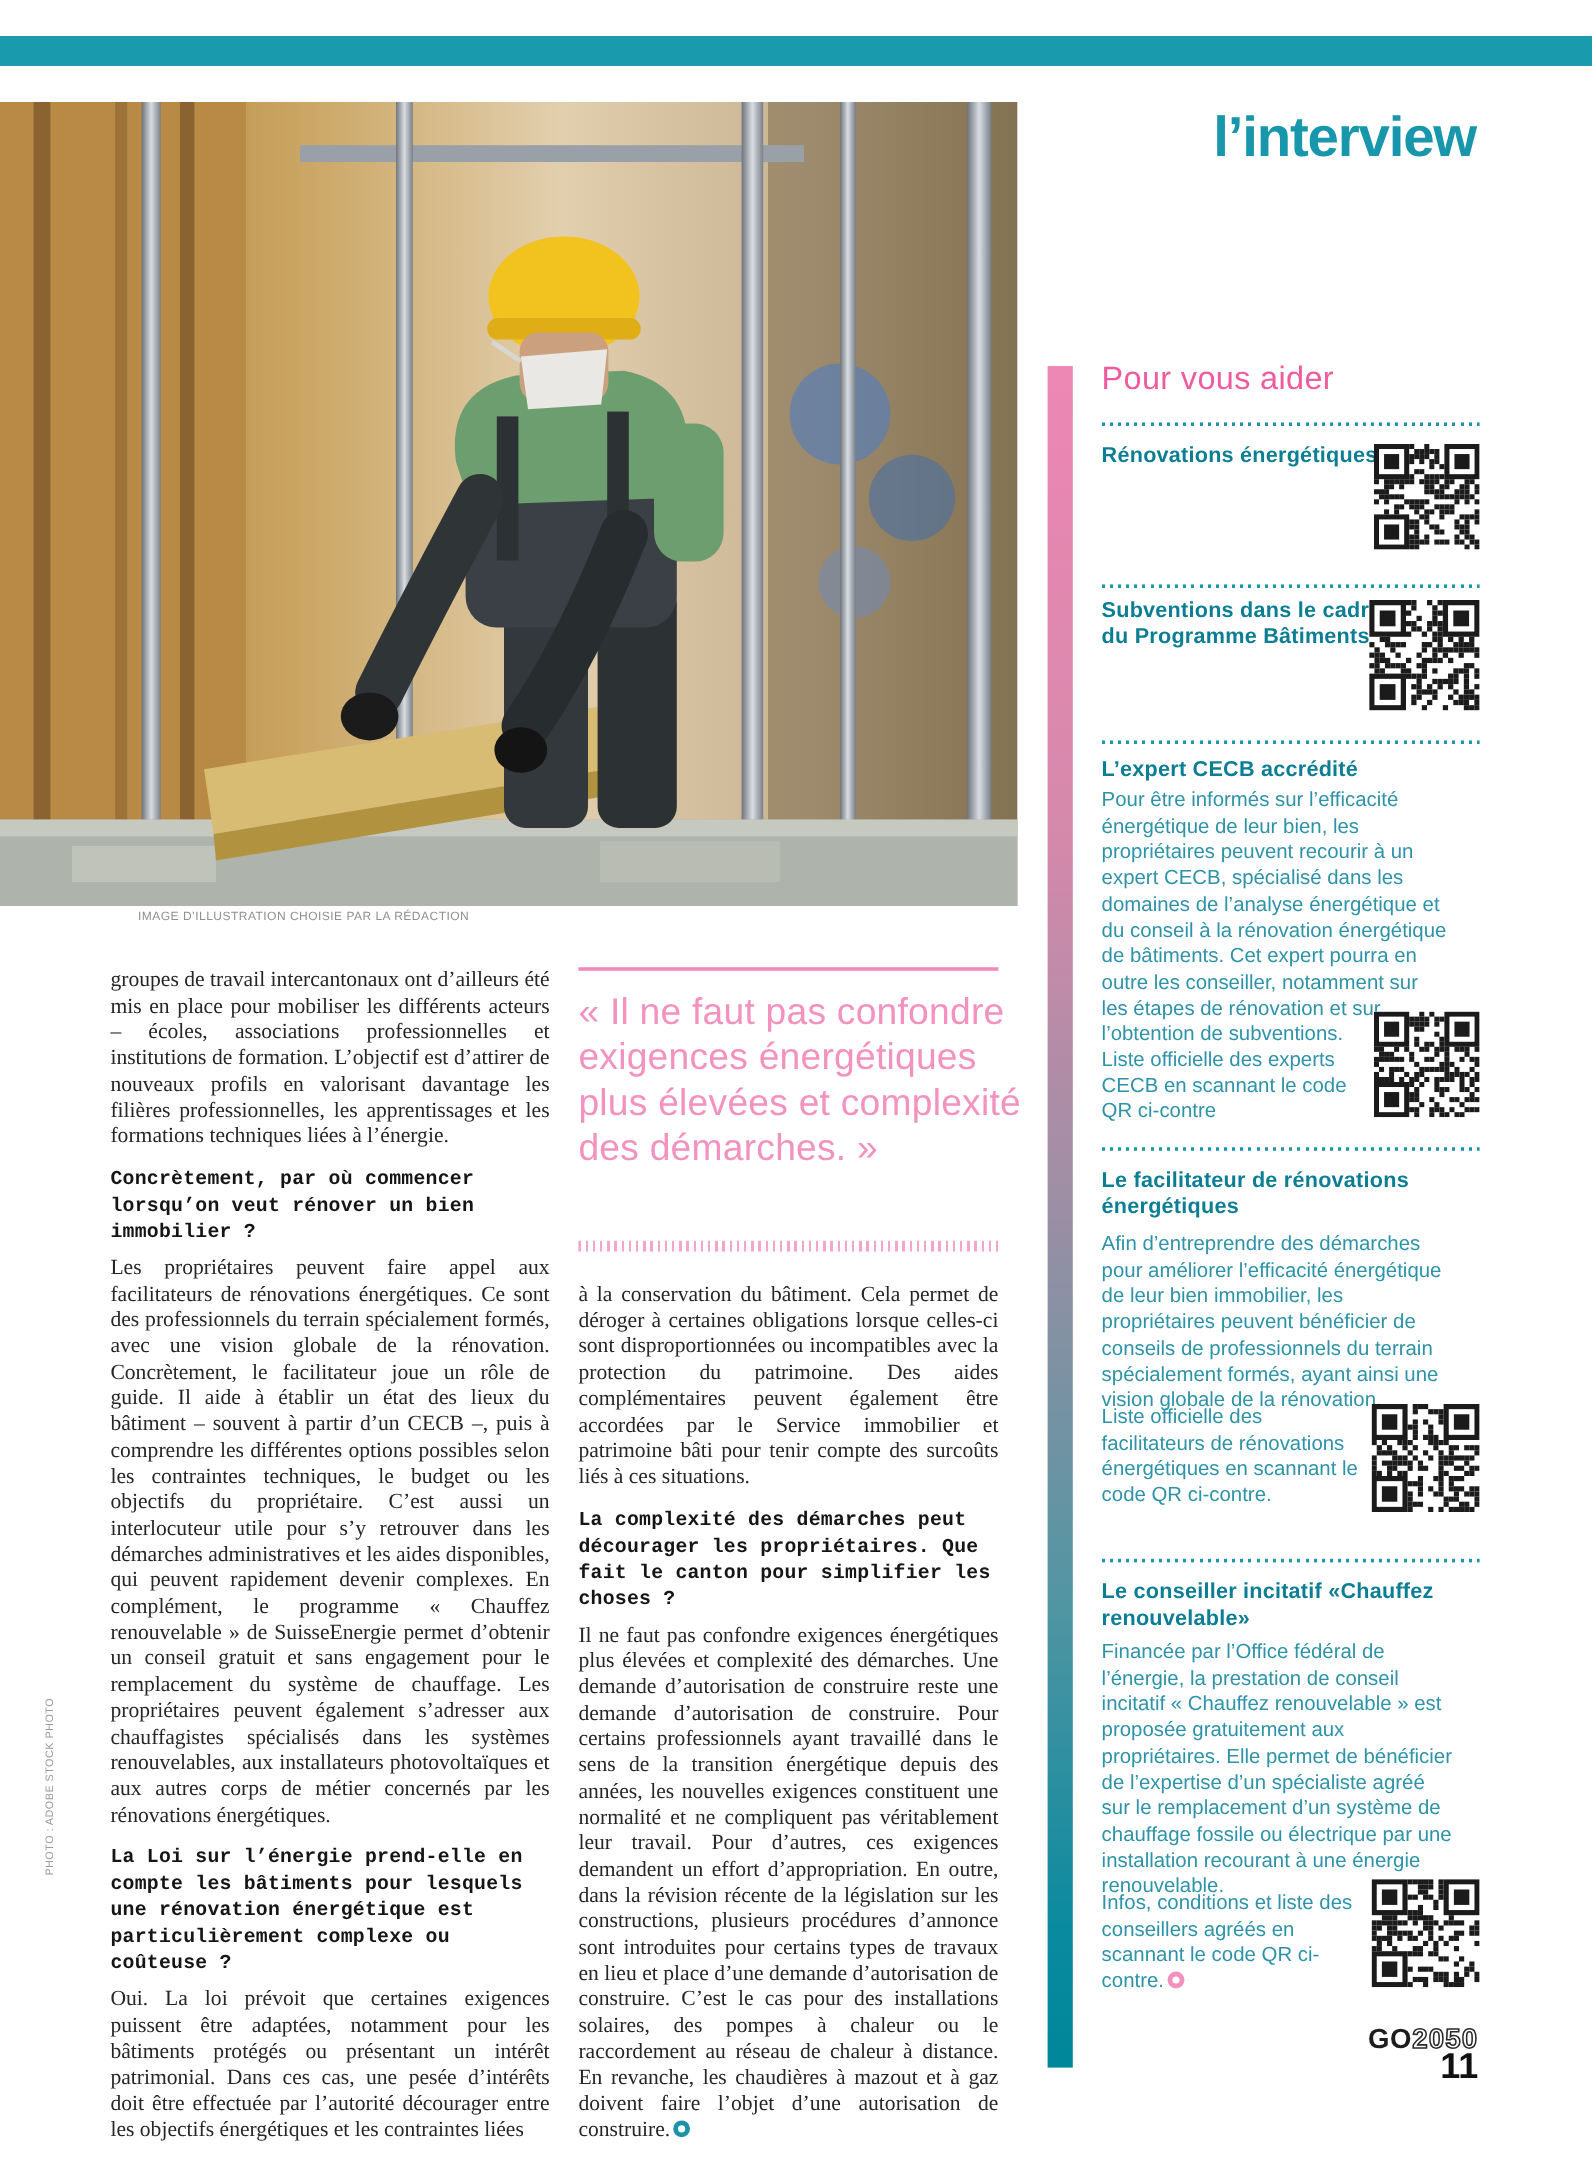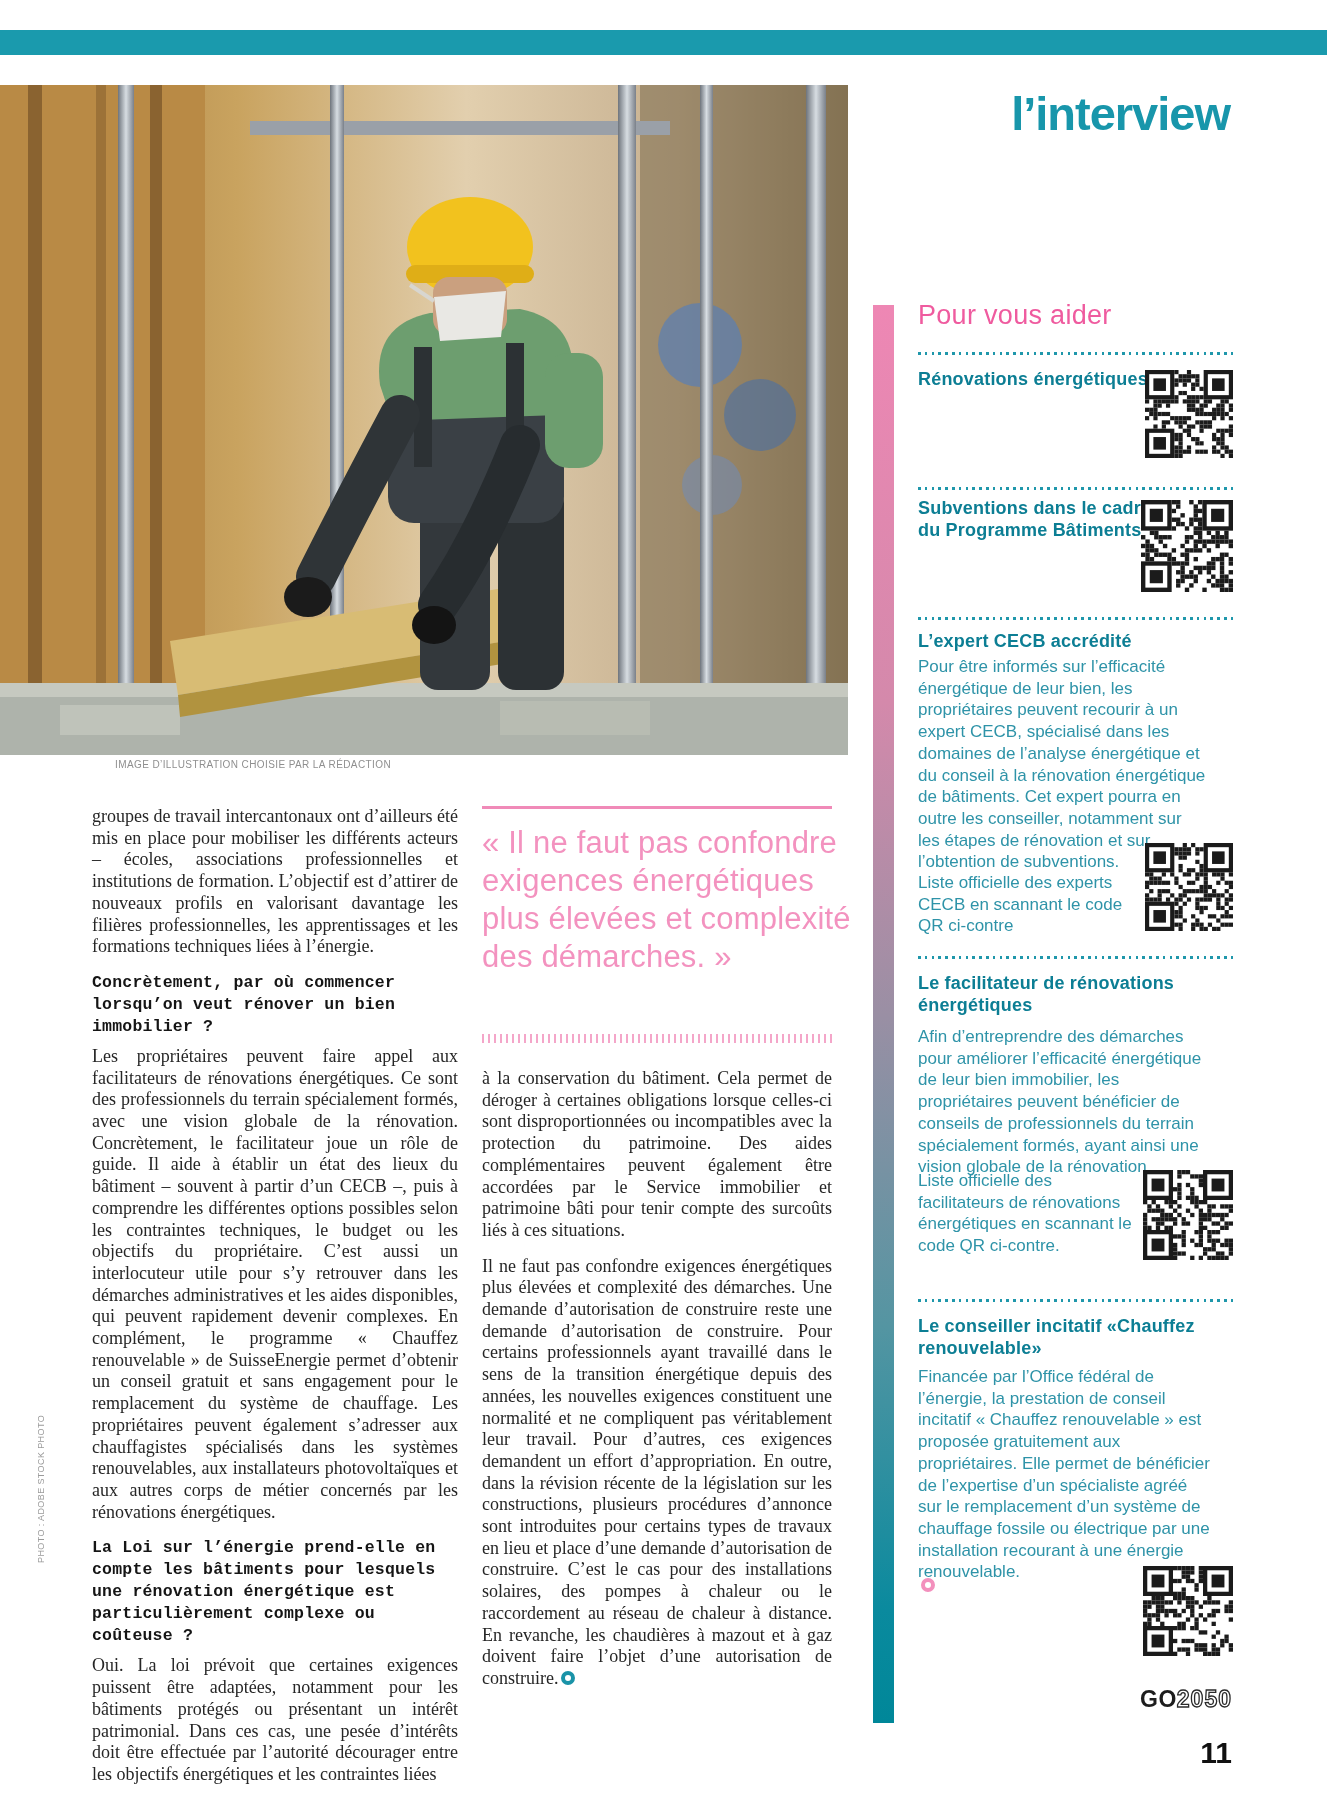--- a/index.html
+++ b/index.html
@@ -49,21 +49,21 @@
   .side-title{font-weight:700;font-size:18px;line-height:22px;color:#0c7e94;letter-spacing:.2px;}
   .side-body{font-size:17px;line-height:21.7px;color:#2e93a8;margin-top:6px;}
   .side-note{font-size:17px;line-height:21.7px;color:#2e93a8;}
   .qr{background:#fff;}
   .qr svg{display:block;}
 
   
   .footer-logo{top:1686px;right:95px;font-size:23px;letter-spacing:.5px;}
   .footer-logo .go{font-weight:800;color:#1d1d1d;}
   .footer-logo .outline{font-weight:700;color:#ffffff;-webkit-text-stroke:1.3px #2a2a2a;letter-spacing:1px;}
-  .page-num{top:1706px;right:95px;font-size:30px;font-weight:800;color:#111;margin-top:30px;}
+  .page-num{top:1706px;right:95px;font-size:30px;font-weight:800;color:#111;}
 </style>
 </head>
 <body>
 
 <div class="abs topbar"></div>
 
 <div class="abs pagetitle">l’interview</div>
 
 <div class="abs photo">
   <svg width="848" height="670" viewBox="0 0 848 670">
@@ -134,20 +134,21 @@
   <p class="qhead">La Loi sur l’énergie prend-elle en compte les bâtiments pour lesquels une rénovation énergétique est particulièrement complexe ou coûteuse ?</p>
   <p class="body-text">Oui. La loi prévoit que certaines exigences puissent être adaptées, notamment pour les bâtiments protégés ou présentant un intérêt patrimonial. Dans ces cas, une pesée d’intérêts doit être effectuée par l’autorité décourager entre les objectifs énergétiques et les contraintes liées</p>
 </div>
 
 <div class="abs quote-line"></div>
 <div class="abs quote">« Il ne faut pas confondre exigences énergétiques plus élevées et complexité des démarches. »</div>
 <div class="abs ticks"></div>
 
 <div class="abs col col2">
   <p class="body-text">à la conservation du bâtiment. Cela permet de déroger à certaines obligations lorsque celles-ci sont disproportionnées ou incompatibles avec la protection du patrimoine. Des aides complémentaires peuvent également être accordées par le Service immobilier et patrimoine bâti pour tenir compte des surcoûts liés à ces situations.</p>
+  <p class="qhead">La complexité des démarches peut décourager les propriétaires. Que fait le canton pour simplifier les choses ?</p>
   <p class="body-text"><span>Il ne faut pas confondre exigences énergétiques plus élevées et complexité des démarches. Une demande d’autorisation de construire reste une demande d’autorisation de construire. Pour certains professionnels ayant travaillé dans le sens de la transition énergétique depuis des années, les nouvelles exigences constituent une normalité et ne compliquent pas véritablement leur travail. Pour d’autres, ces exigences demandent un effort d’appropriation. En outre, dans la révision récente de la législation sur les constructions, plusieurs procédures d’annonce sont introduites pour certains types de travaux en lieu et place d’une demande d’autorisation de construire. C’est le cas pour des installations solaires, des pompes à chaleur ou le raccordement au réseau de chaleur à distance. En revanche, les chaudières à mazout et à gaz doivent faire l’objet d’une autorisation de construire.</span><span class="endmark"></span></p>
 </div>
 
 <div class="abs gradbar"></div>
 
 <div class="abs side-heading">Pour vous aider</div>
 
 <div class="abs sep" style="top:352px"></div>
 <div class="abs side-title" style="left:918px;top:368px;width:230px">Rénovations énergétiques</div>
 <div class="abs qr" style="left:1145px;top:370px">
@@ -786,21 +787,21 @@
       <rect x="8.571428571428571" y="68.57142857142857" width="12.857142857142858" height="12.857142857142858" fill="#1b1b1b"></rect>
       <rect x="60" y="0" width="30" height="30" fill="#1b1b1b"></rect>
       <rect x="64.28571428571428" y="4.285714285714286" width="21.428571428571427" height="21.428571428571427" fill="#fff"></rect>
       <rect x="68.57142857142857" y="8.571428571428571" width="12.857142857142858" height="12.857142857142858" fill="#1b1b1b"></rect>
     </svg>
   </div>
 
 <div class="abs sep" style="top:1299px"></div>
 <div class="abs side-title" style="left:918px;top:1315px;width:280px">Le conseiller incitatif «Chauffez renouvelable»</div>
 <div class="abs side-body" style="left:918px;top:1360px;width:292px">Financée par l’Office fédéral de l’énergie, la prestation de conseil incitatif « Chauffez renouvelable » est proposée gratuitement aux propriétaires. Elle permet de bénéficier de l’expertise d’un spécialiste agréé sur le remplacement d’un système de chauffage fossile ou électrique par une installation recourant à une énergie renouvelable.</div>
-<div class="abs side-note" style="left:918px;top:1575px;width:225px"><span class="endmark pink"></span></div>
+<div class="abs side-note" style="left:918px;top:1575px;width:225px"><span>Infos, conditions et liste des conseillers agréés en scannant le code QR ci-contre.</span><span class="endmark pink"></span></div>
 <div class="abs qr" style="left:1143px;top:1566px">
     <svg width="90" height="90" viewBox="0 0 90 90">
       <rect width="90" height="90" fill="#fff"></rect>
       <rect x="30" y="0" width="4.285714285714286" height="4.285714285714286" fill="#1b1b1b"></rect>
       <rect x="34.285714285714285" y="0" width="4.285714285714286" height="4.285714285714286" fill="#1b1b1b"></rect>
       <rect x="38.57142857142857" y="0" width="4.285714285714286" height="4.285714285714286" fill="#1b1b1b"></rect>
       <rect x="42.857142857142854" y="0" width="4.285714285714286" height="4.285714285714286" fill="#1b1b1b"></rect>
       <rect x="47.14285714285714" y="0" width="4.285714285714286" height="4.285714285714286" fill="#1b1b1b"></rect>
       <rect x="55.714285714285715" y="0" width="4.285714285714286" height="4.285714285714286" fill="#1b1b1b"></rect>
       <rect x="38.57142857142857" y="4.285714285714286" width="4.285714285714286" height="4.285714285714286" fill="#1b1b1b"></rect>

